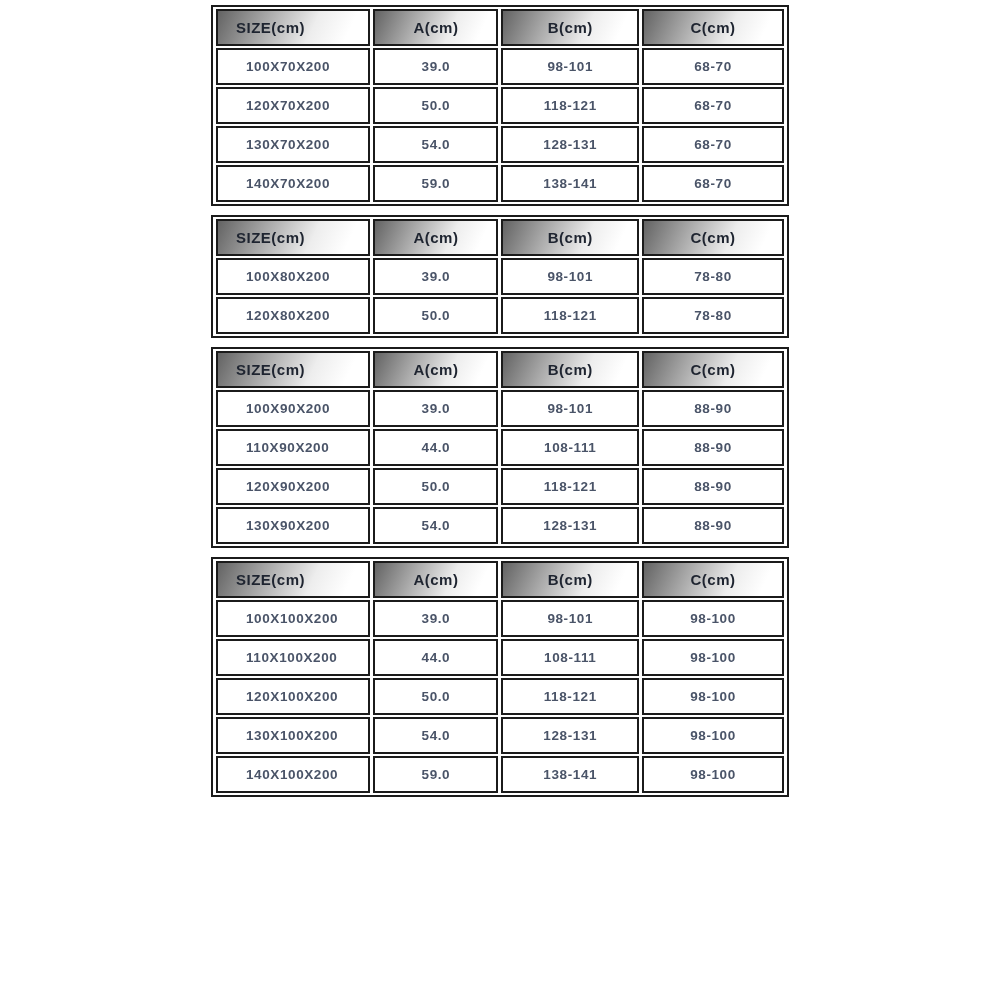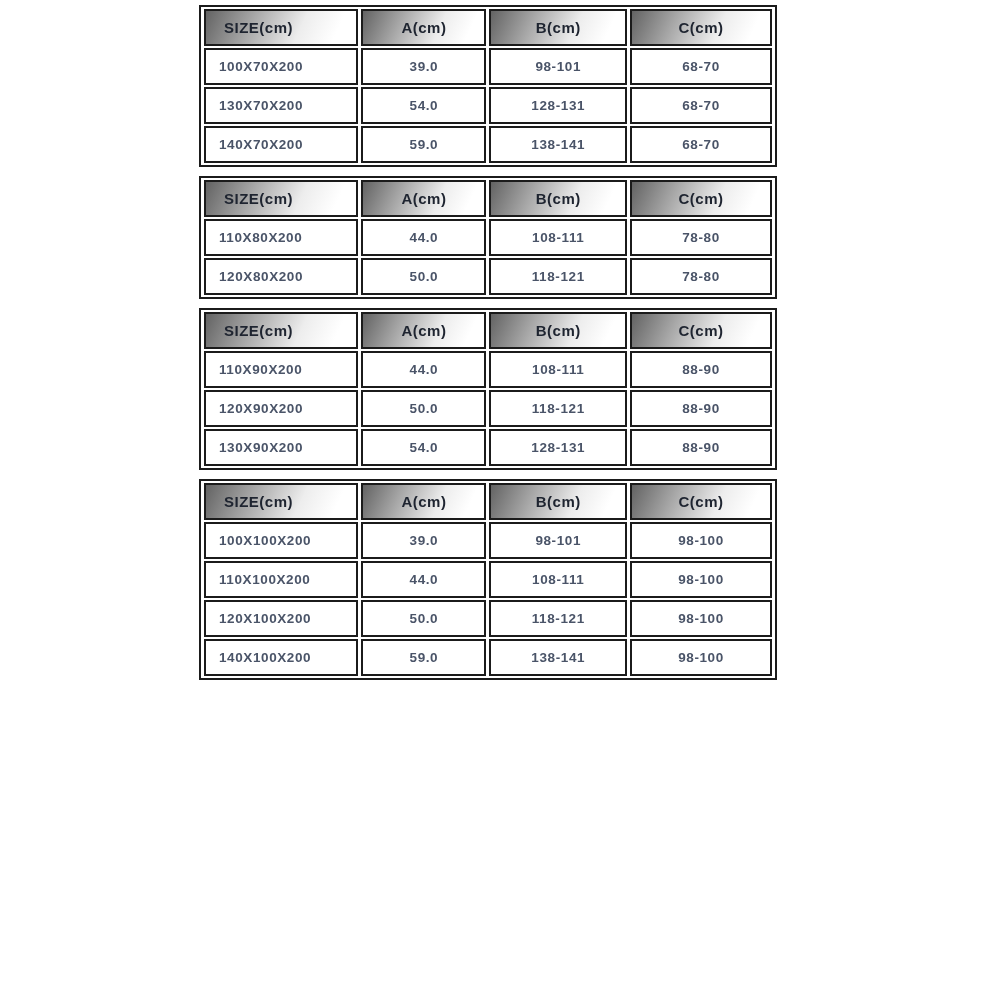--- a/index.html
+++ b/index.html
@@ -11,21 +11,21 @@
   * { margin: 0; padding: 0; box-sizing: content-box; }
   html, body {
     width: 1000px; height: 1000px;
     background: #ffffff;
     font-family: "Liberation Sans", "DejaVu Sans", sans-serif;
     position: relative;
     overflow: hidden;
   }
   .tables-wrap {
     position: absolute;
-    left: 199px;
+    left: 211px;
     top: 5px;
     width: 574px;
     display: flex;
     flex-direction: column;
     gap: 9px;
   }
   table.size-table {
     width: 574px;
     table-layout: fixed;
     border-collapse: separate;
@@ -55,21 +55,21 @@
     font-weight: bold;
     font-size: 13.5px;
     letter-spacing: 0.6px;
     color: var(--data-text);
     text-align: center;
   }
   table.size-table th.c0,
   table.size-table td.c0 {
     text-align: left;
   }
-  table.size-table td.c0 { padding-left: 13px; }
+  table.size-table td.c0 { padding-left: 28px; }
   table.size-table th.c0 { padding-left: 18px; }
 </style>
 </head>
 <body>
 
 <div class="tables-wrap">
     <table class="size-table">
       <colgroup>
         <col style="width: 27.6%;">
         <col style="width: 22.4%;">
@@ -85,20 +85,26 @@
         </tr>
       </thead>
       <tbody>
         <tr>
           <td class="c0">100X70X200</td>
           <td class="c1">39.0</td>
           <td class="c2">98-101</td>
           <td class="c3">68-70</td>
         </tr>
         <tr>
+          <td class="c0">120X70X200</td>
+          <td class="c1">50.0</td>
+          <td class="c2">118-121</td>
+          <td class="c3">68-70</td>
+        </tr>
+        <tr>
           <td class="c0">130X70X200</td>
           <td class="c1">54.0</td>
           <td class="c2">128-131</td>
           <td class="c3">68-70</td>
         </tr>
         <tr>
           <td class="c0">140X70X200</td>
           <td class="c1">59.0</td>
           <td class="c2">138-141</td>
           <td class="c3">68-70</td>
@@ -115,23 +121,23 @@
       <thead>
         <tr>
           <th class="c0">SIZE(cm)</th>
           <th class="c1">A(cm)</th>
           <th class="c2">B(cm)</th>
           <th class="c3">C(cm)</th>
         </tr>
       </thead>
       <tbody>
         <tr>
-          <td class="c0">110X80X200</td>
-          <td class="c1">44.0</td>
-          <td class="c2">108-111</td>
+          <td class="c0">100X80X200</td>
+          <td class="c1">39.0</td>
+          <td class="c2">98-101</td>
           <td class="c3">78-80</td>
         </tr>
         <tr>
           <td class="c0">120X80X200</td>
           <td class="c1">50.0</td>
           <td class="c2">118-121</td>
           <td class="c3">78-80</td>
         </tr>
       </tbody>
     </table>
@@ -144,20 +150,26 @@
       </colgroup>
       <thead>
         <tr>
           <th class="c0">SIZE(cm)</th>
           <th class="c1">A(cm)</th>
           <th class="c2">B(cm)</th>
           <th class="c3">C(cm)</th>
         </tr>
       </thead>
       <tbody>
+        <tr>
+          <td class="c0">100X90X200</td>
+          <td class="c1">39.0</td>
+          <td class="c2">98-101</td>
+          <td class="c3">88-90</td>
+        </tr>
         <tr>
           <td class="c0">110X90X200</td>
           <td class="c1">44.0</td>
           <td class="c2">108-111</td>
           <td class="c3">88-90</td>
         </tr>
         <tr>
           <td class="c0">120X90X200</td>
           <td class="c1">50.0</td>
           <td class="c2">118-121</td>
@@ -199,20 +211,26 @@
           <td class="c2">108-111</td>
           <td class="c3">98-100</td>
         </tr>
         <tr>
           <td class="c0">120X100X200</td>
           <td class="c1">50.0</td>
           <td class="c2">118-121</td>
           <td class="c3">98-100</td>
         </tr>
         <tr>
+          <td class="c0">130X100X200</td>
+          <td class="c1">54.0</td>
+          <td class="c2">128-131</td>
+          <td class="c3">98-100</td>
+        </tr>
+        <tr>
           <td class="c0">140X100X200</td>
           <td class="c1">59.0</td>
           <td class="c2">138-141</td>
           <td class="c3">98-100</td>
         </tr>
       </tbody>
     </table>
   </div>
 
 </body></html>

